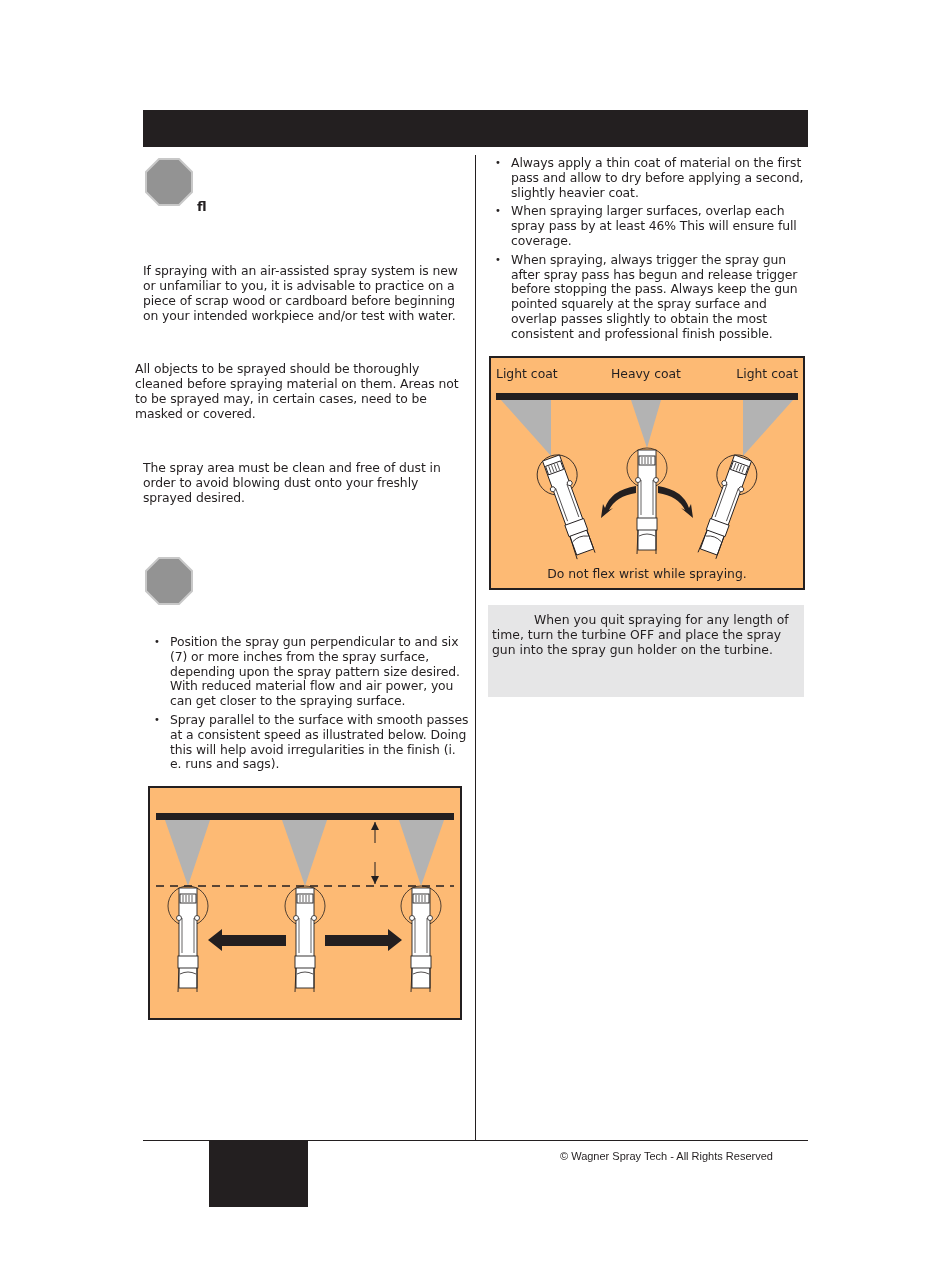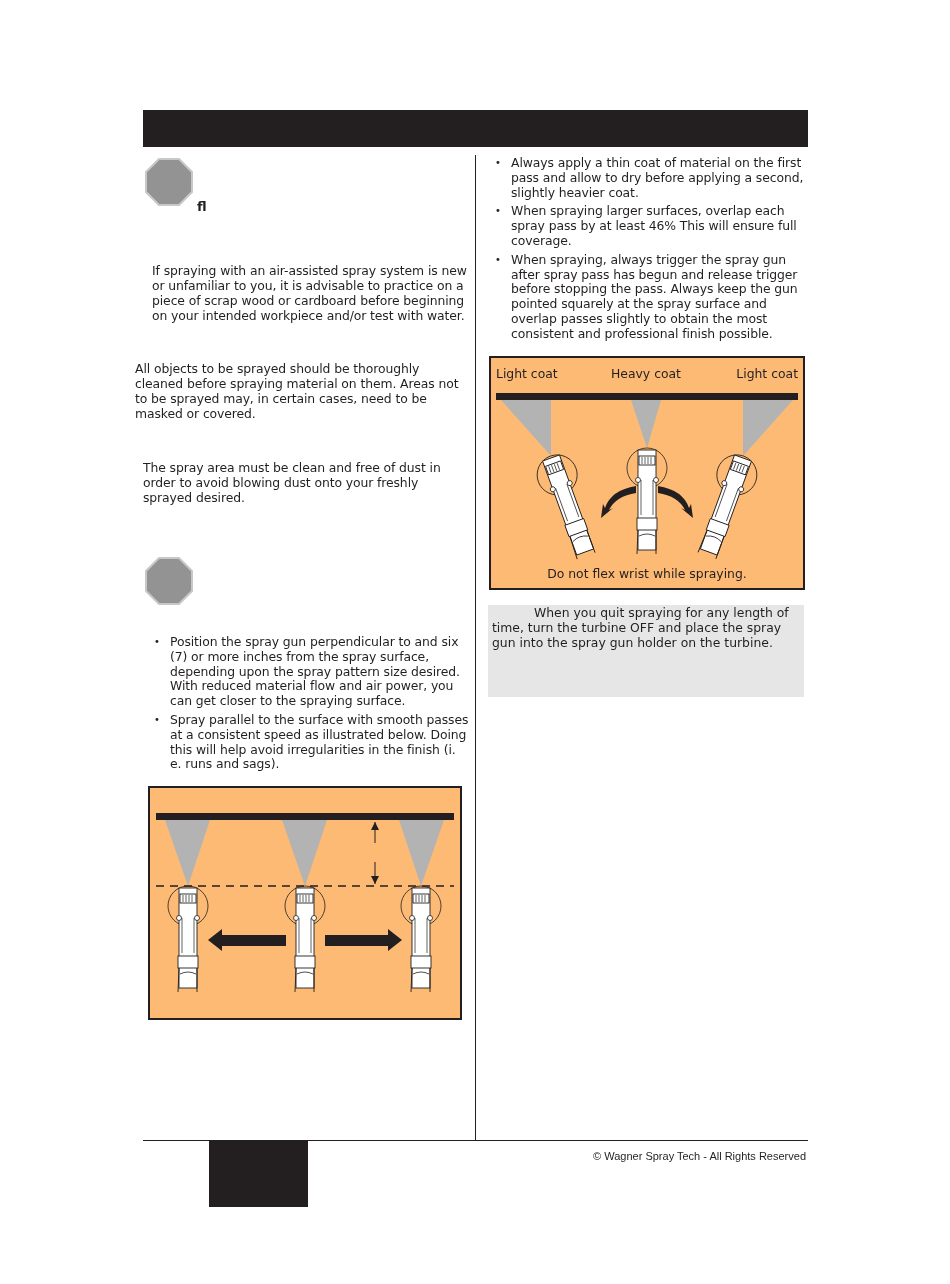--- a/index.html
+++ b/index.html
@@ -3,21 +3,21 @@
 <meta charset="utf-8">
 <style>
   html, body { margin:0; padding:0; background:#ffffff; }
   body { width:950px; height:1284px; position:relative; overflow:hidden;
          font-family:"DejaVu Sans", sans-serif; color:#231f20; }
   .abs { position:absolute; }
   .header-bar { left:143px; top:110px; width:665px; height:37px; background:#231f20; }
   .col-divider { left:475px; top:155px; width:1px; height:985px; background:#231f20; }
   .footer-line { left:143px; top:1140px; width:665px; height:1px; background:#231f20; }
   .footer-block { left:209px; top:1141px; width:99px; height:66px; background:#231f20; }
-  .copyright { left:560px; top:1150px; width:246px; text-align:right; font-size:11px; font-family:"Liberation Sans", sans-serif; }
+  .copyright { left:560px; top:1150px; width:246px; font-size:11px; font-family:"Liberation Sans", sans-serif; }
   .stop-icon { width:48px; height:48px; }
   .fl-glyph { left:197px; top:199px; font-size:13px; font-weight:bold; }
   .para { font-size:12.4px; line-height:15px; letter-spacing:-0.1px; }
   ul.bullets { margin:0; padding:0; list-style:none; }
   ul.bullets li { position:relative; padding-left:16px; font-size:12.4px; line-height:14.8px; margin-bottom:4px; letter-spacing:-0.1px;}
   ul.bullets li .dot { position:absolute; left:0; top:0; font-size:10px; }
   .fig-box { border:2px solid #231f20; background:#fdba74; }
   .note-box { left:488px; top:605px; width:316px; height:92px; background:#e6e6e7; }
   .note-box p { margin:0; padding:0 4px; font-size:12.4px; line-height:15px; }
 </style>
@@ -26,21 +26,21 @@
 
 <div class="abs header-bar"></div>
 
 <div class="abs col-divider"></div>
 
 <svg class="abs stop-icon" style="left:145px;top:158px;" viewBox="0 0 48 48">
   <polygon points="14,1 34,1 47,14 47,34 34,47 14,47 1,34 1,14" fill="#939393" stroke="#c8c8c8" stroke-width="2"></polygon>
 </svg>
 <div class="abs fl-glyph">ﬂ</div>
 
-<div class="abs para" style="left:152px;top:263px;width:330px;">If spraying with an air-assisted spray system is new or unfamiliar to you, it is advisable to practice on a piece of scrap wood or cardboard before beginning on your intended workpiece and/or test with water.</div>
+<div class="abs para" style="left:143px;top:263px;width:330px;">If spraying with an air-assisted spray system is new or unfamiliar to you, it is advisable to practice on a piece of scrap wood or cardboard before beginning on your intended workpiece and/or test with water.</div>
 <div class="abs para" style="left:135px;top:361px;width:330px;">All objects to be sprayed should be thoroughly cleaned before spraying material on them.  Areas not to be sprayed may, in certain cases, need to be masked or covered.</div>
 <div class="abs para" style="left:143px;top:460px;width:320px;">The spray area must be clean and free of dust in order to avoid blowing dust onto your freshly sprayed desired.</div>
 
 <svg class="abs stop-icon" style="left:145px;top:557px;" viewBox="0 0 48 48">
   <polygon points="14,1 34,1 47,14 47,34 34,47 14,47 1,34 1,14" fill="#939393" stroke="#c8c8c8" stroke-width="2"></polygon>
 </svg>
 
 <ul class="abs bullets" style="left:154px;top:635px;width:315px;">
   <li><span class="dot">•</span><span>Position the spray gun perpendicular to and six (7) or more inches from the spray surface, depending upon the spray pattern size desired. With reduced material flow and air power, you can get closer to the spraying surface.</span></li>
   <li><span class="dot">•</span><span>Spray parallel to the surface with smooth passes at a consistent speed as illustrated below. Doing this will help avoid irregularities in the finish (i. e. runs and sags).</span></li>
@@ -123,18 +123,18 @@
     <use href="#gun-r" transform="translate(60,100) rotate(-20)"></use>
     <use href="#gun-r" transform="translate(156,92)"></use>
     <use href="#gun-r" transform="translate(252,100) rotate(20)"></use>
     <path d="M145,135 Q125,138 118,152 L122,150 L110,160 L112,146 L114,150 Q120,132 145,128 Z" fill="#231f20"></path>
     <path d="M167,135 Q187,138 194,152 L190,150 L202,160 L200,146 L198,150 Q192,132 167,128 Z" fill="#231f20"></path>
     <text x="156" y="220" text-anchor="middle" font-size="12.4" font-family="DejaVu Sans, sans-serif" fill="#231f20">Do not flex wrist while spraying.</text>
   </svg>
 </div>
 
 <div class="abs note-box">
-  <p style="text-indent:42px;">When you quit spraying for any length of time, turn the turbine OFF and place the spray gun into the spray gun holder on the turbine.</p>
+  <p style="padding-top:7px;text-indent:42px;">When you quit spraying for any length of time, turn the turbine OFF and place the spray gun into the spray gun holder on the turbine.</p>
 </div>
 
 <div class="abs footer-line"></div>
 <div class="abs footer-block"></div>
 <div class="abs copyright">© Wagner Spray Tech - All Rights Reserved</div>
 
 </body></html>

